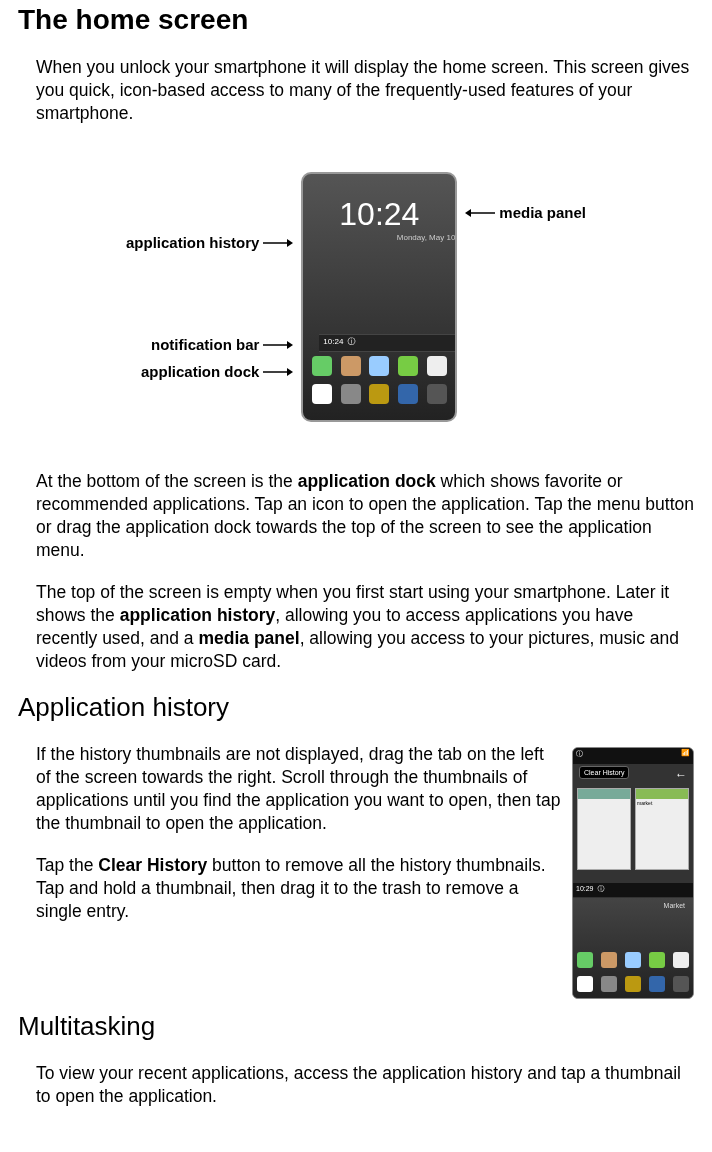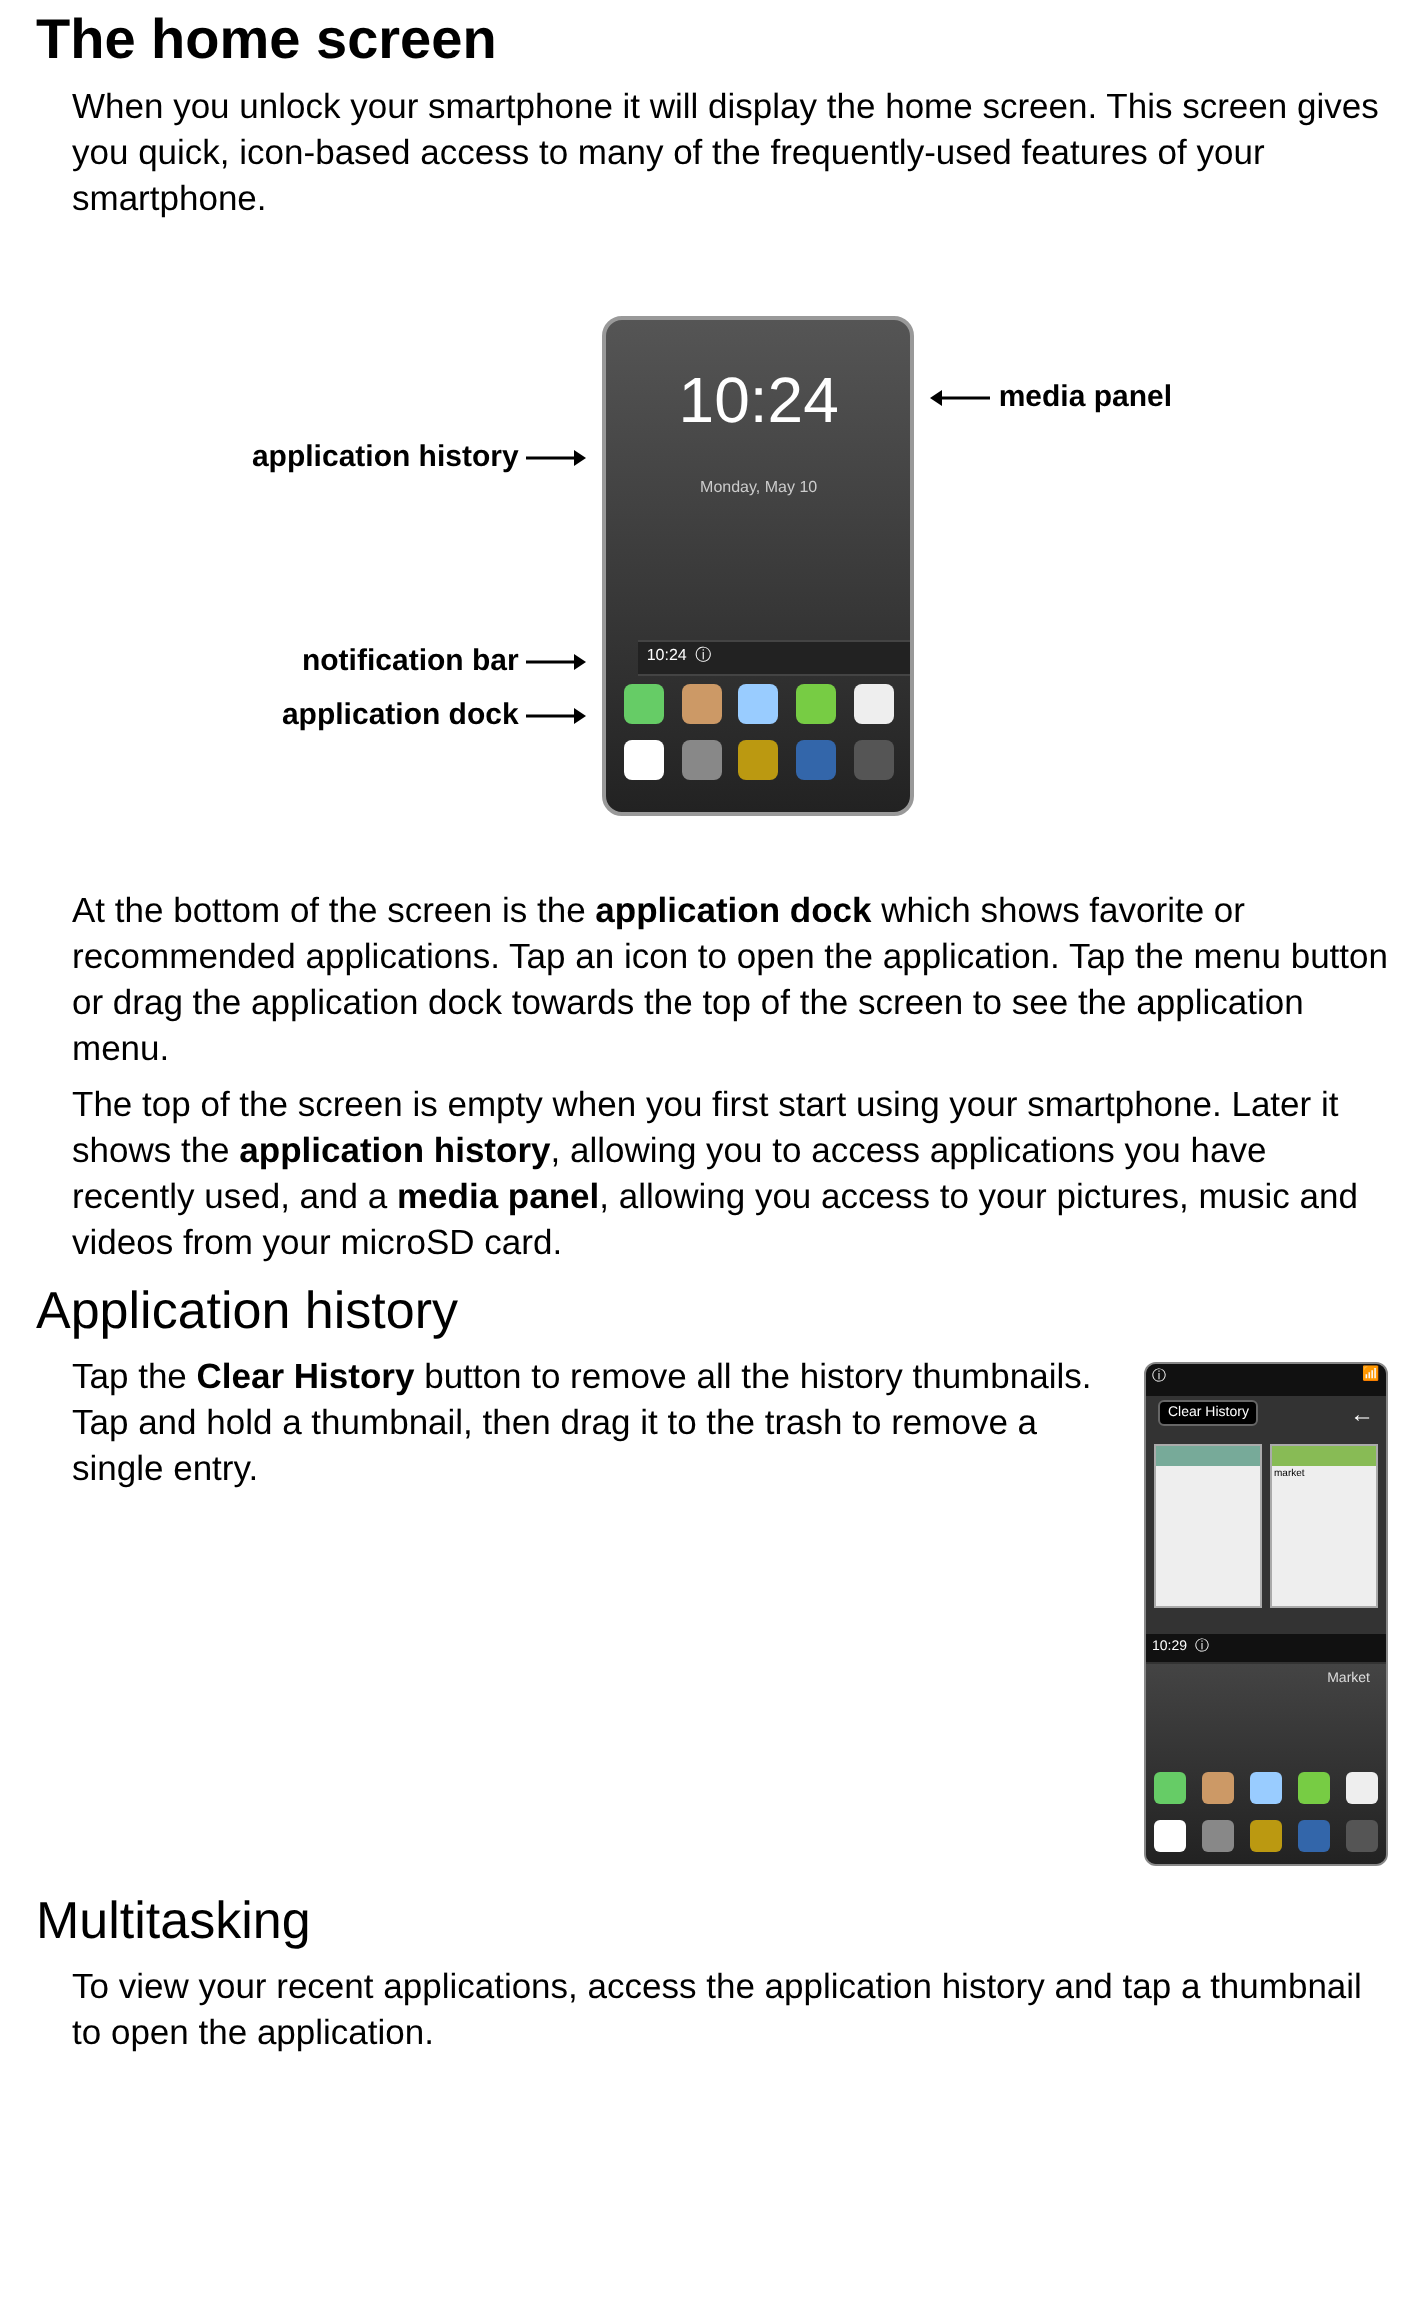--- a/index.html
+++ b/index.html
@@ -22,21 +22,21 @@
     font-size: 26px;
     font-weight: normal;
     margin: 8px 0 4px 0;
   }
   .indent {
     margin-left: 18px;
   }
   p {
     font-size: 17.5px;
     line-height: 1.3;
-    margin: 6px 0;
+    margin: 20px 0;
   }
   .bold {
     font-weight: bold;
   }
   .figure-row {
     display: flex;
     align-items: center;
     justify-content: center;
     margin: 20px 0 8px 0;
     gap: 8px;
@@ -73,22 +73,22 @@
     color: #fff;
     font-size: 32px;
     font-weight: 300;
     text-align: center;
     margin-top: 22px;
     font-family: sans-serif;
   }
   .phone .daterow {
     color: #ccc;
     font-size: 8px;
-    text-align: center;
-    margin-top: 20px;
+    text-align: right;
+    margin-top: 0;
   }
   .phone .notif {
     position: absolute;
     top: 160px;
     left: 16px;
     right: 0;
     height: 14px;
     background: #222;
     color: #fff;
     font-size: 8px;
@@ -357,20 +357,21 @@
         <div class="dockrow2">
           <div class="appicon2" style="background:#fff;"></div>
           <div class="appicon2" style="background:#888;"></div>
           <div class="appicon2" style="background:#b91;"></div>
           <div class="appicon2" style="background:#36a;"></div>
           <div class="appicon2" style="background:#555;"></div>
         </div>
       </div>
     </div>
 
+    <p>If the history thumbnails are not displayed, drag the tab on the left of the screen towards the right. Scroll through the thumbnails of applications until you find the application you want to open, then tap the thumbnail to open the application.</p>
     <p>
       <span>Tap the </span><span class="bold">Clear History</span><span> button to remove all the history thumbnails. Tap and hold a thumbnail, then drag it to the trash to remove a single entry.</span>
     </p>
   </div>
 
   <h2>Multitasking</h2>
 
   <div class="indent">
     <p>To view your recent applications, access the application history and tap a thumbnail to open the application.</p>
   </div>

